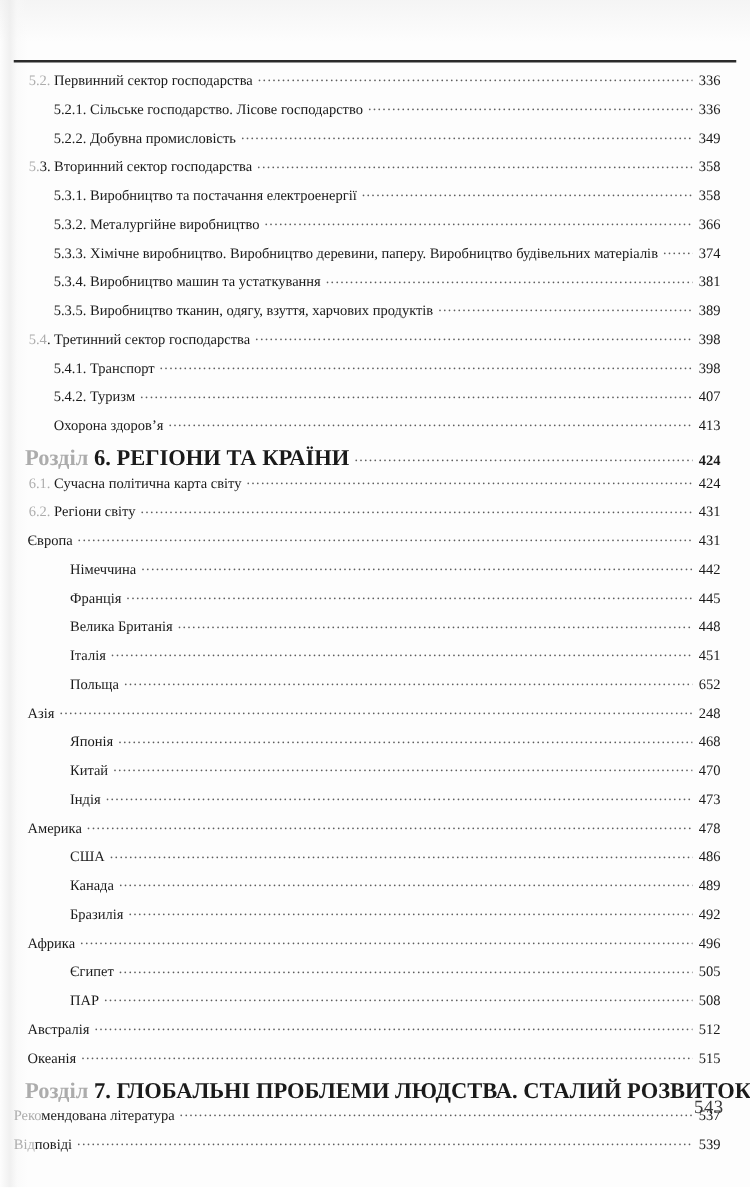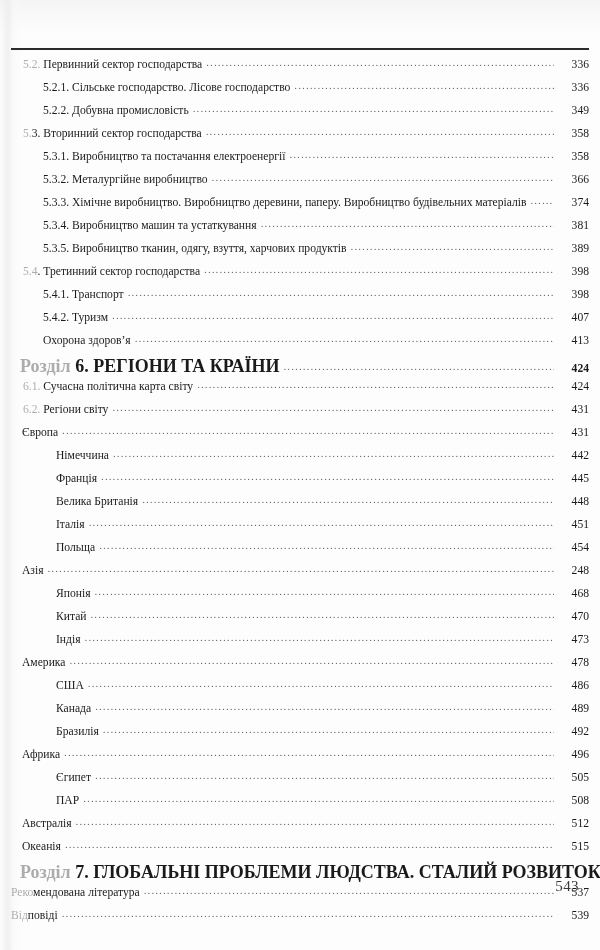--- a/index.html
+++ b/index.html
@@ -85,21 +85,21 @@
     position: absolute;
     left: 0;
     bottom: 0px;
     letter-spacing: 1.05px;
     font-size: 11.2px;
     color: #5d5d5d;
     white-space: nowrap;
   }
   .row .pg {
     flex: 0 0 30px;
-    text-align: right;
+    text-align: left;
     padding-left: 5px;
     padding-right: 11px;
     color: #1a1a1a;
   }
 
   
   .lvl-chapter .title { margin-left: 20px; font-weight: bold; font-size: 18px; }
   .lvl-chapter .pg    { font-weight: bold; }
   .lvl-2 .title       { margin-left: 23px; }
   .lvl-3 .title       { margin-left: 43px; }
@@ -240,21 +240,21 @@
         <span class="pg">448</span>
       </div>
       <div class="row lvl-country">
         <span class="title">Італія</span>
         <span class="leader"></span>
         <span class="pg">451</span>
       </div>
       <div class="row lvl-country">
         <span class="title">Польща</span>
         <span class="leader"></span>
-        <span class="pg">454</span>
+        <span class="pg">652</span>
       </div>
       <div class="row lvl-region">
         <span class="title">Азія</span>
         <span class="leader"></span>
         <span class="pg">248</span>
       </div>
       <div class="row lvl-country">
         <span class="title">Японія</span>
         <span class="leader"></span>
         <span class="pg">468</span>

